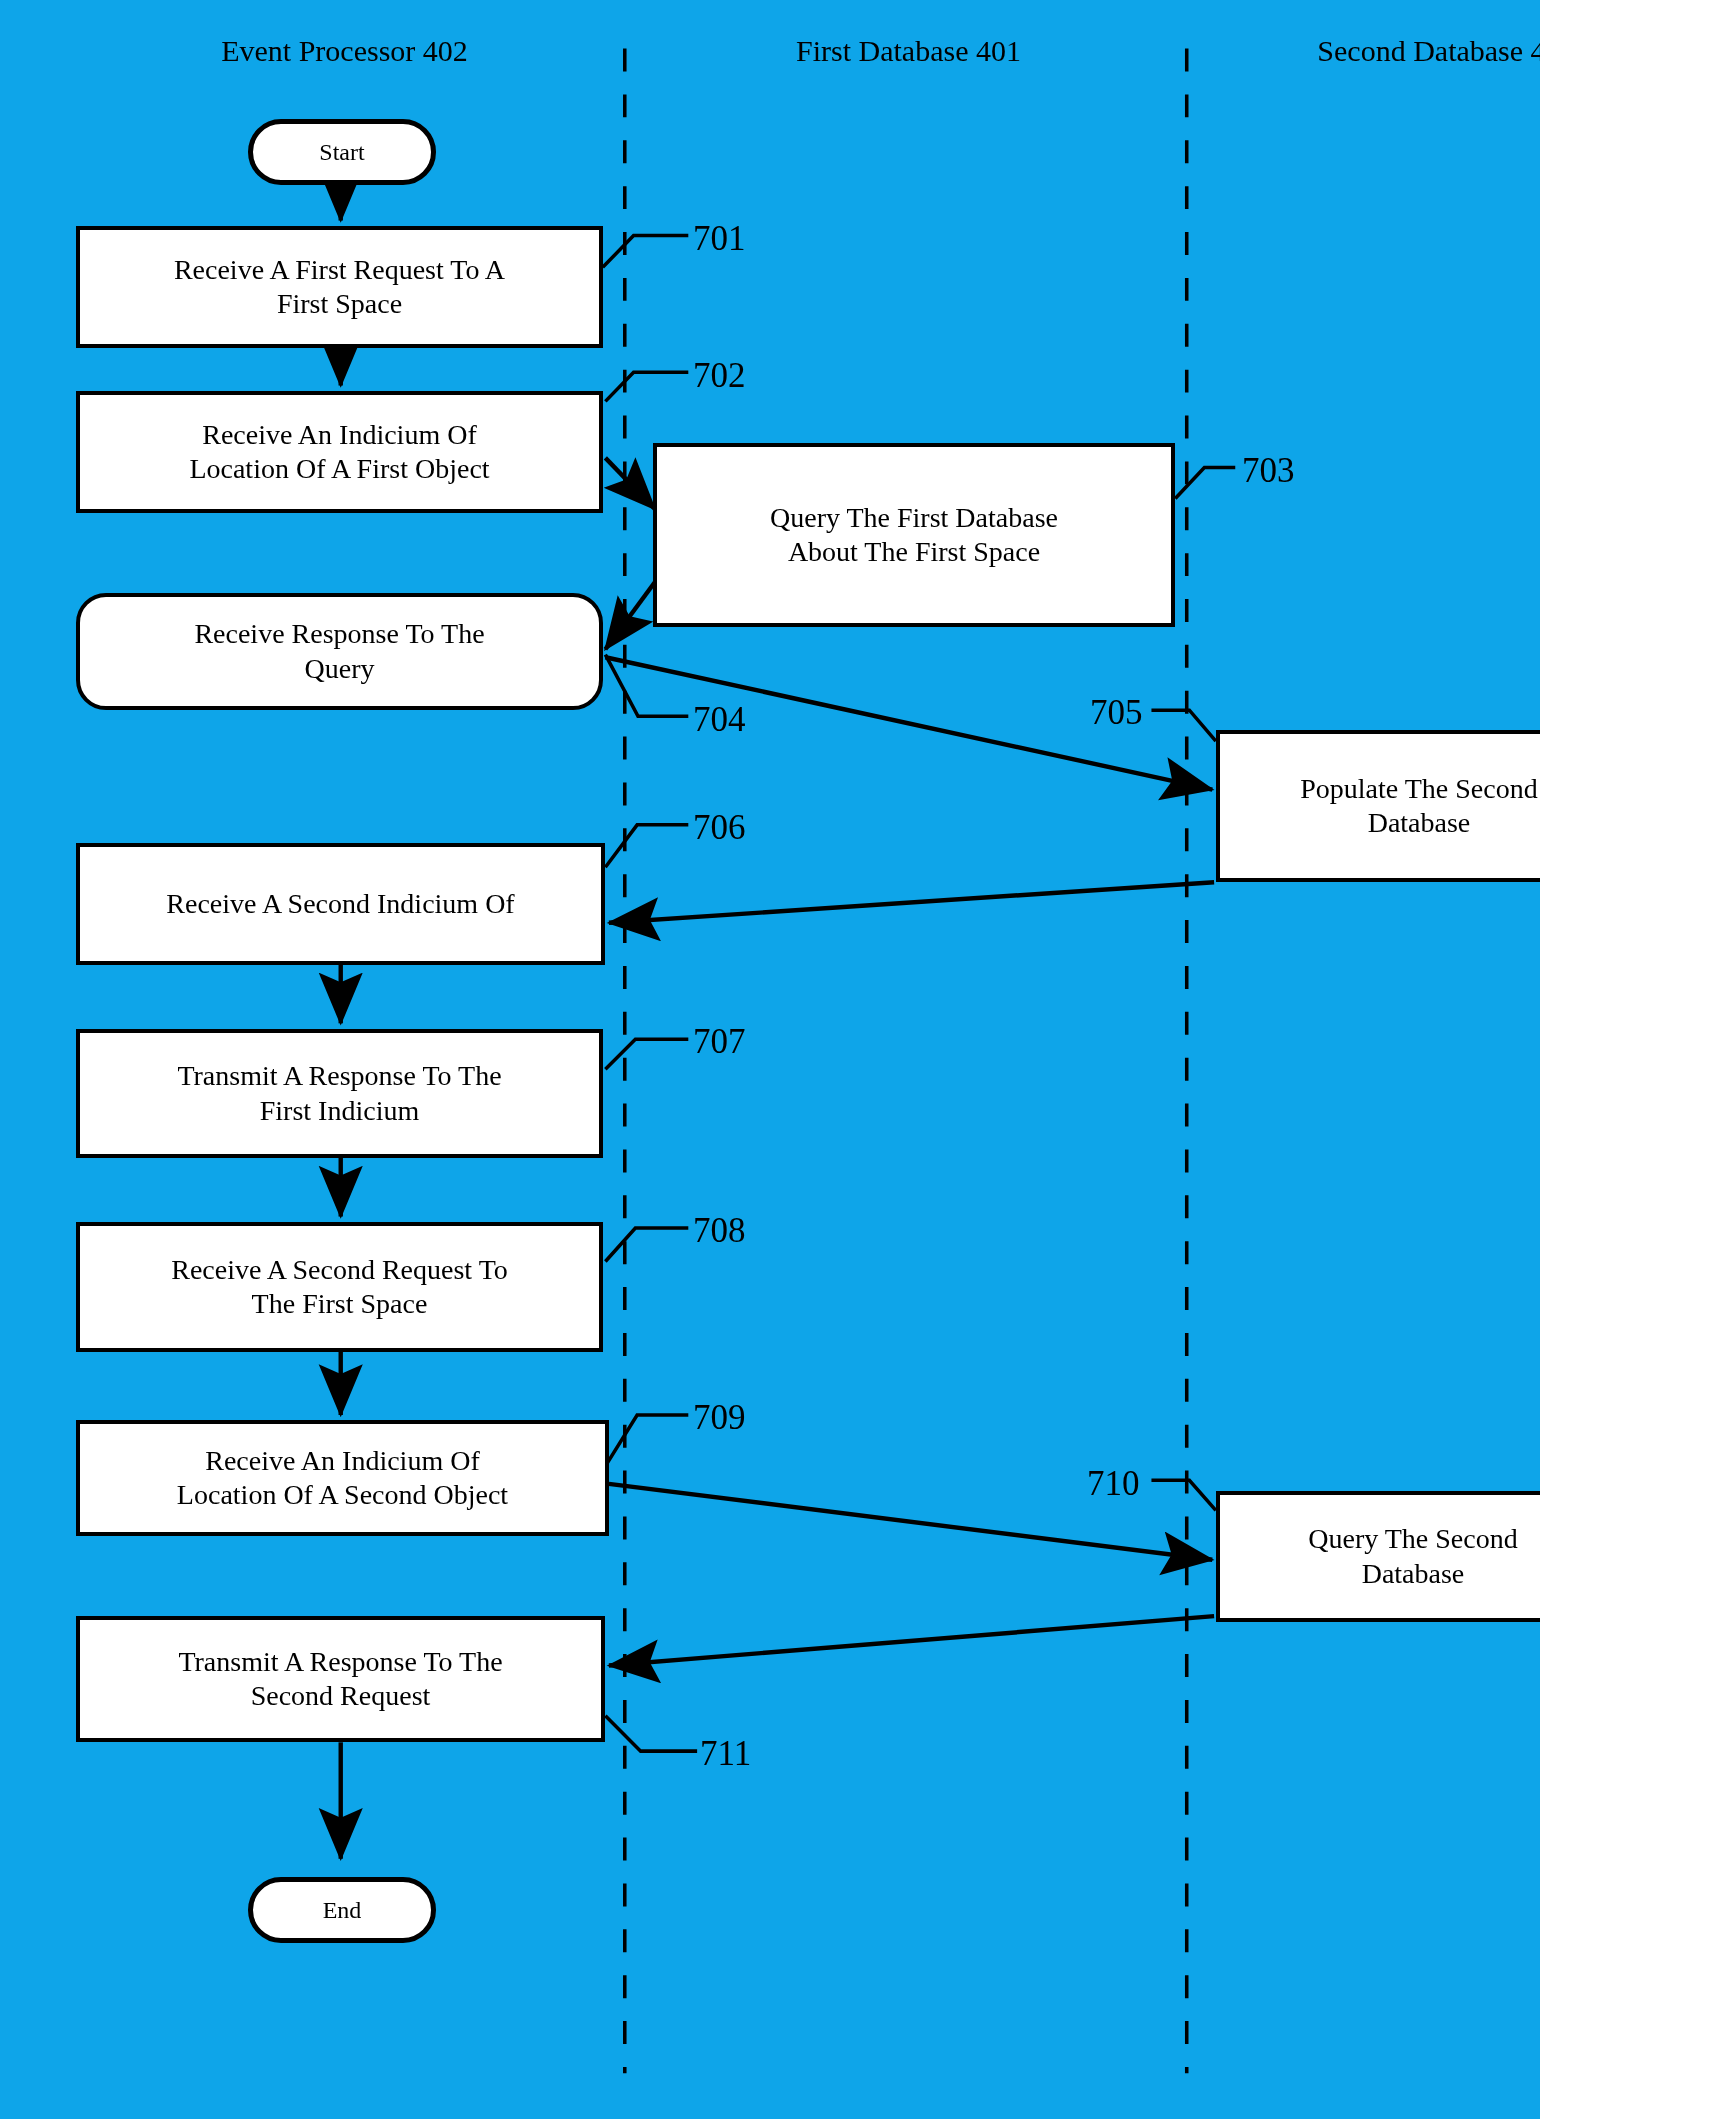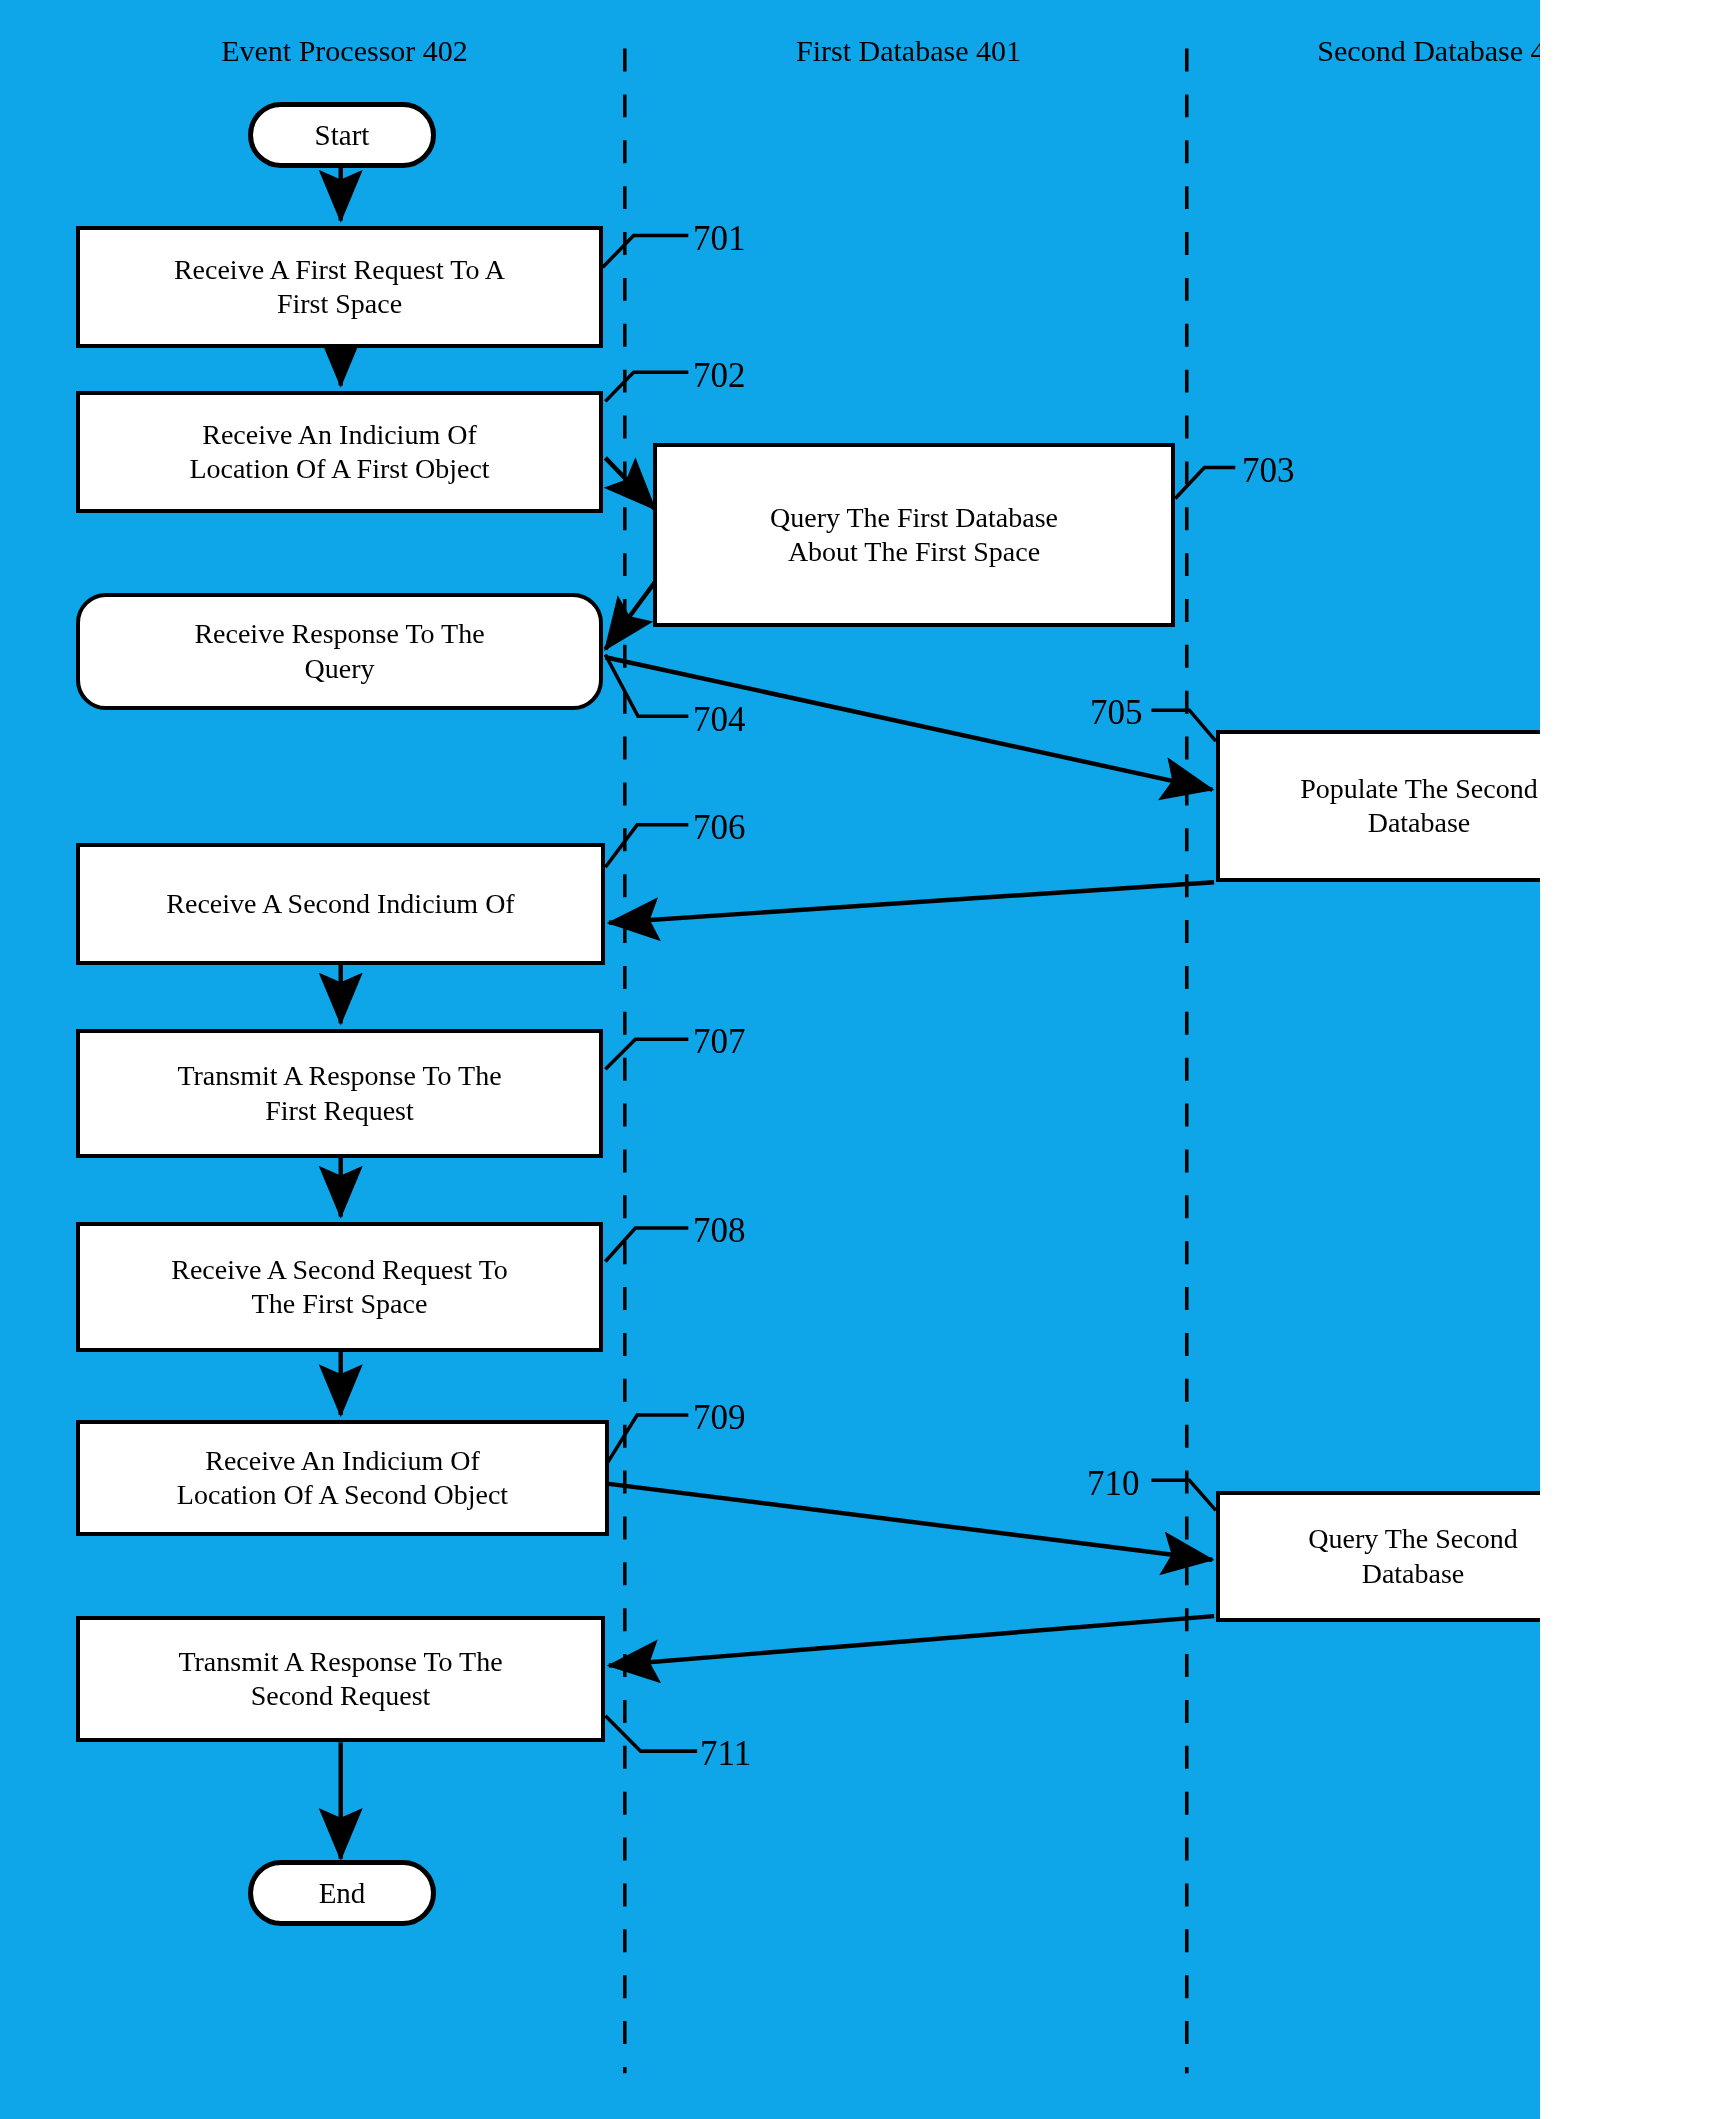--- a/index.html
+++ b/index.html
@@ -48,22 +48,23 @@
   .term-box {
     position: absolute;
     box-sizing: border-box;
     border: 5.3px solid #000000;
     border-radius: 71px;
     background: #ffffff;
     display: flex;
     align-items: center;
     justify-content: center;
     text-align: center;
-    font-size: 29px;
-    color: #000000;
+    font-size: 24px;
+    color: #000000;
+    margin-top: 17px;
   }
   .ref-label {
     position: absolute;
     font-size: 35px;
     color: #000000;
     white-space: nowrap;
   }
 </style>
 </head>
 <body>
@@ -152,21 +153,21 @@
 
   <div class="proc-box" style="left:76px; top:843px; width:529px; height:122px;">
     <div>
       <div>Receive A Second Indicium Of</div>
     </div>
   </div>
 
   <div class="proc-box" style="left:76px; top:1029px; width:527px; height:129px;">
     <div>
       <div>Transmit A Response To The</div>
-      <div>First Request</div>
+      <div>First Indicium</div>
     </div>
   </div>
 
   <div class="proc-box" style="left:76px; top:1222px; width:527px; height:130px;">
     <div>
       <div>Receive A Second Request To</div>
       <div>The First Space</div>
     </div>
   </div>
 

